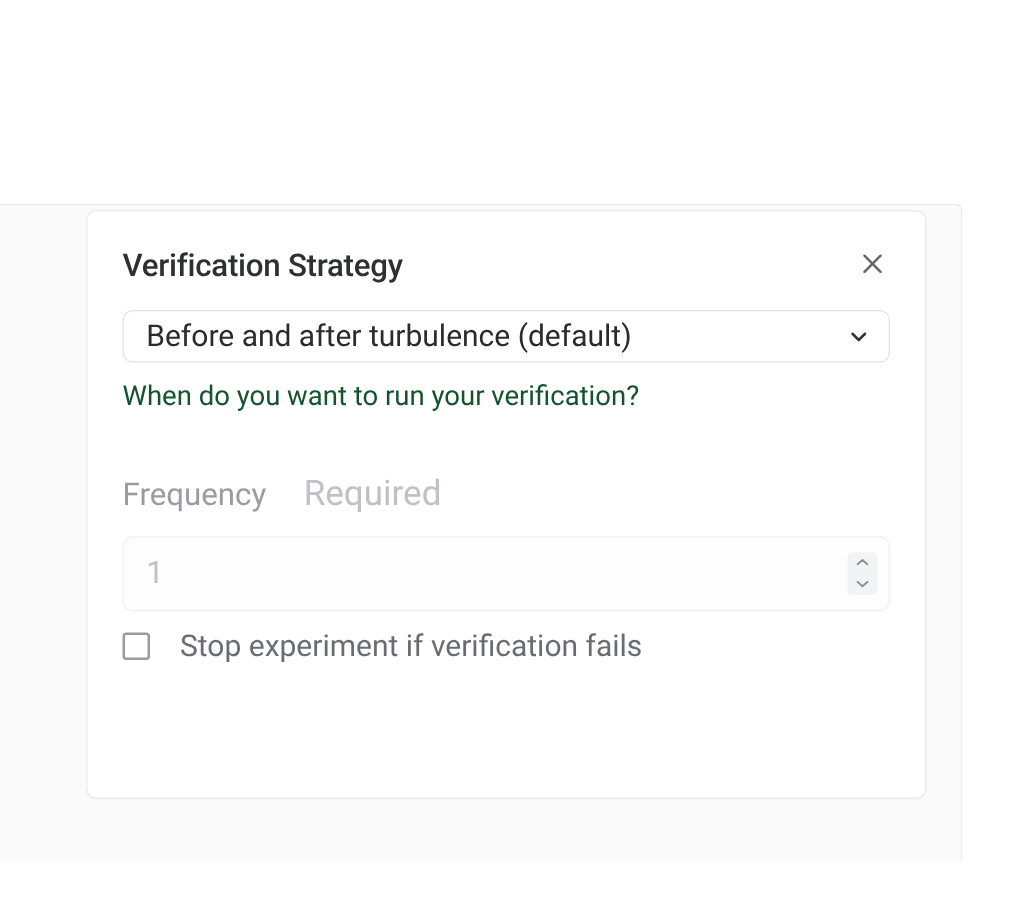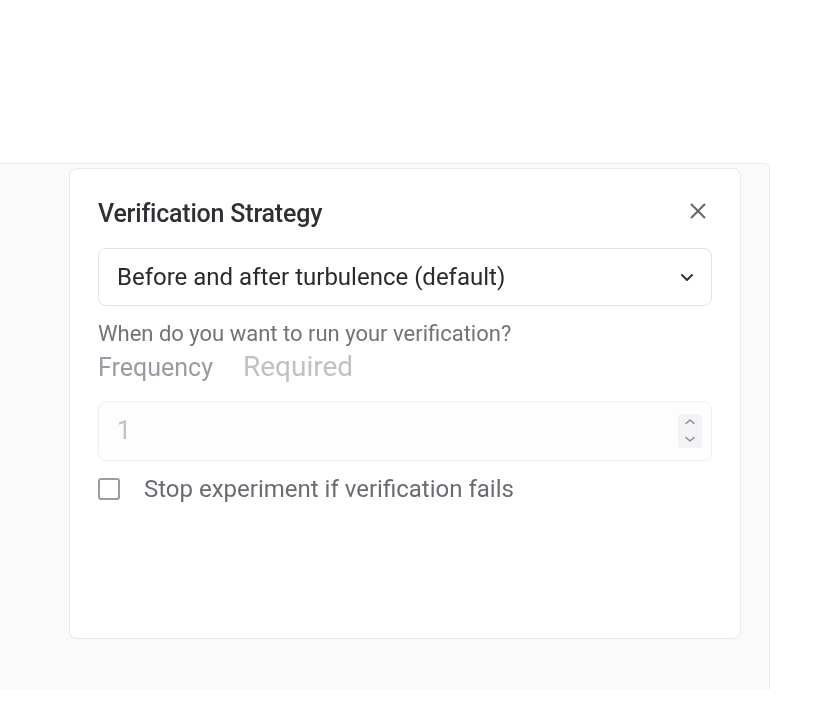--- a/index.html
+++ b/index.html
@@ -66,21 +66,21 @@
       width: 22px;
       height: 22px;
     }
     .select-wrap {
       position: relative;
       width: 100%;
       margin-bottom: 12px;
     }
     .select-field {
       width: 100%;
-      height: 58px;
+      height: 42px;
       border: 1px solid #e2e2e2;
       border-radius: 8px;
       background: #ffffff;
       padding: 0 48px 0 18px;
       font-size: 24px;
       color: #2a2b2e;
       font-family: inherit;
       appearance: none;
       -webkit-appearance: none;
       display: flex;
@@ -95,22 +95,23 @@
       pointer-events: none;
       color: #333;
     }
     .select-caret svg {
       width: 14px;
       height: 14px;
       display: block;
     }
     .help-text {
       font-size: 22px;
-      color: #737373;
+      color: #14532d;
       line-height: 1.45;
+      margin-bottom: 44px;
     }
     .field-label-row {
       display: flex;
       align-items: baseline;
       gap: 0;
       margin-bottom: 18px;
     }
     .field-label {
       font-size: 25px;
       font-weight: 400;

